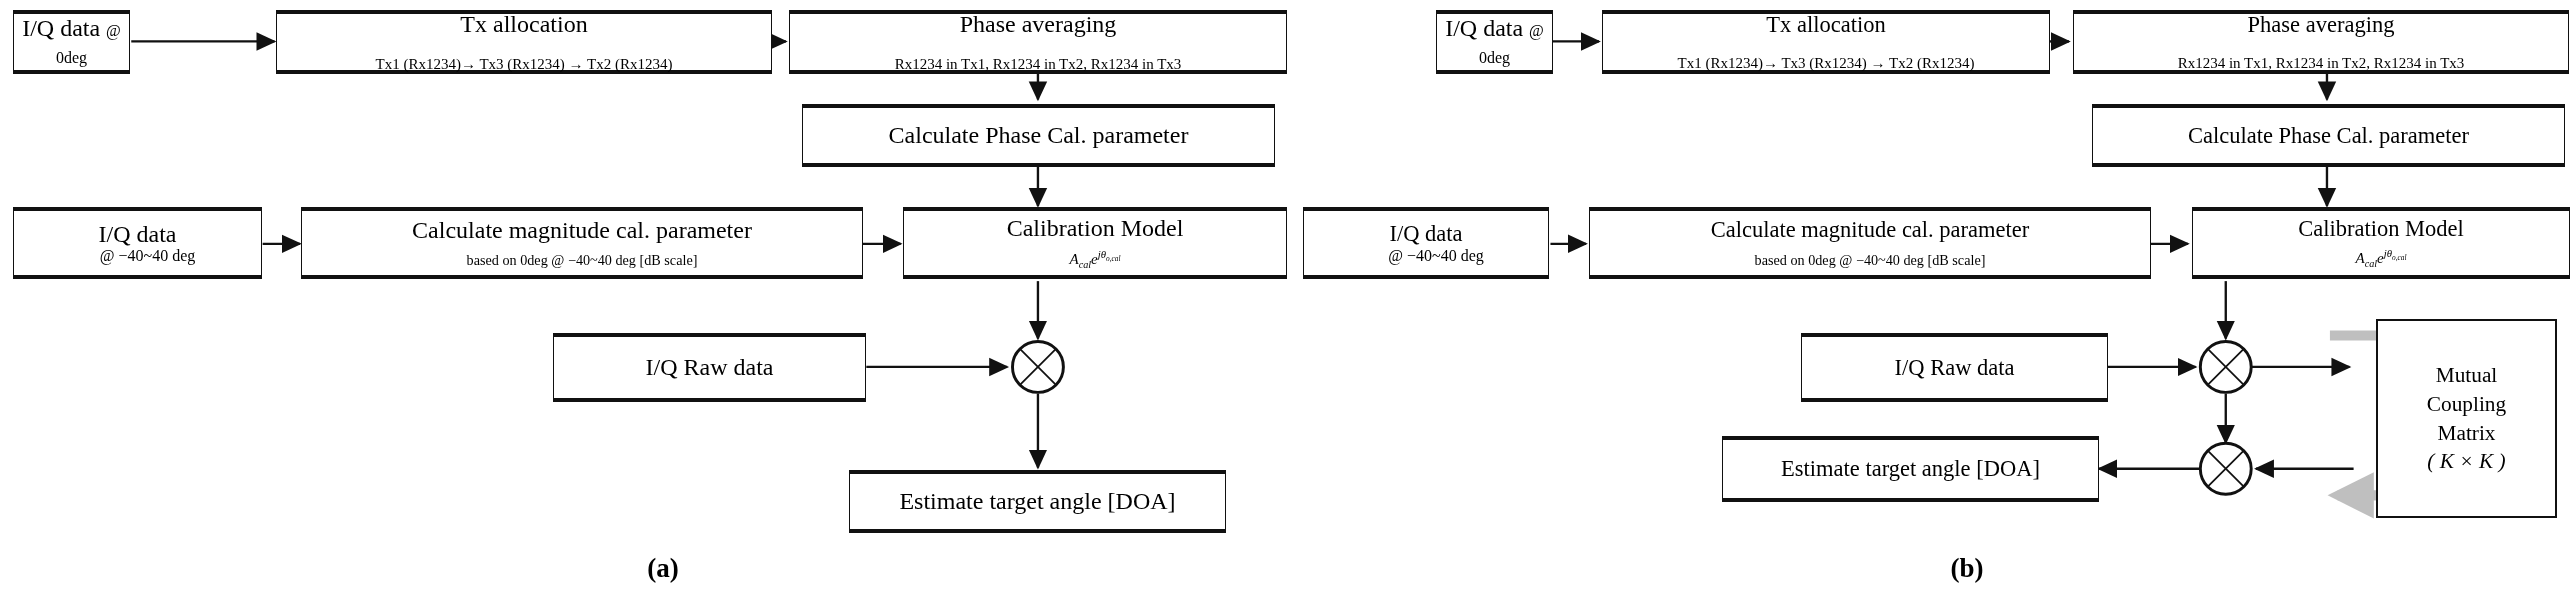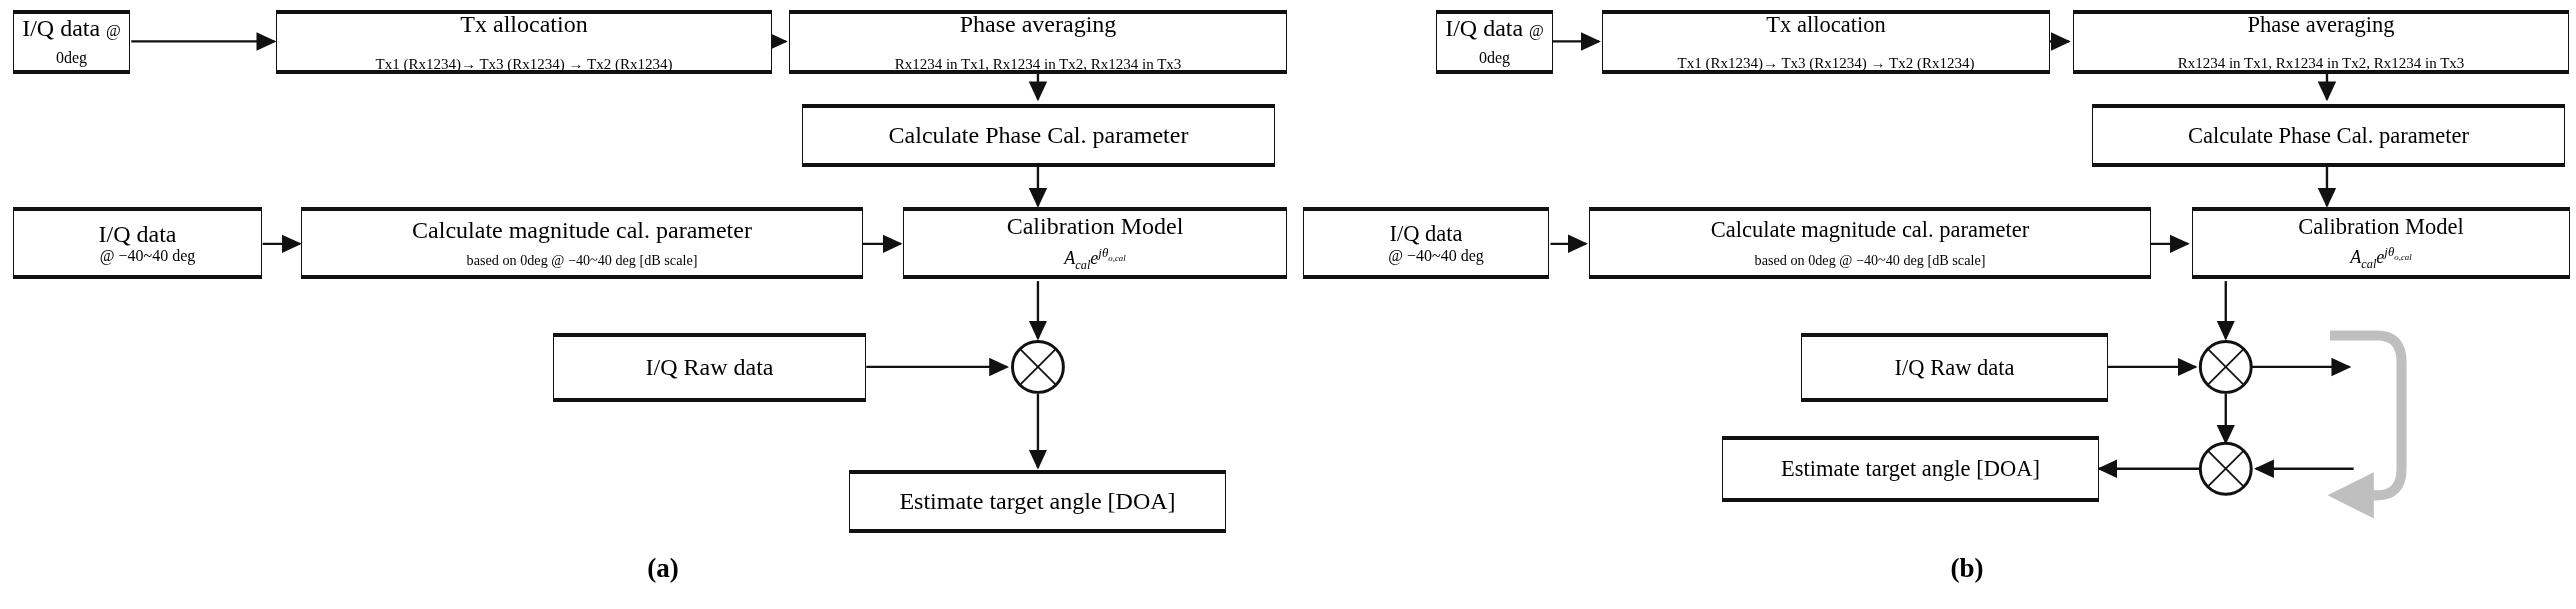--- a/index.html
+++ b/index.html
@@ -42,21 +42,21 @@
   }
   .node-box.thick-edges {
     border-top-width: 4.1px;
     border-bottom-width: 4.1px;
   }
   .ttl-lg   { font-size: 24px; }
   .ttl-md   { font-size: 22.5px; }
   .sub-sm   { font-size: 15px; margin-top: 18px; font-family: Liberation Serif, serif; }
   .sub-xs   { font-size: 14.2px; margin-top: 10px; }
   .at-small { font-size: 16px; margin-left: 20px; }
-  .formula  { font-size: 18px; margin-top: 6px; font-style: italic; font-family: "Liberation Serif", "DejaVu Serif", serif; }
+  .formula  { font-size: 15px; margin-top: 6px; font-style: italic; font-family: "Liberation Serif", "DejaVu Serif", serif; }
   .formula .var { font-style: italic; }
   .formula sub { font-size: 0.68em; font-style: italic; }
   .formula sup { font-size: 0.72em; font-style: italic; }
   .mcm {
     font-size: 21.3px;
     line-height: 1.34;
     padding: 0 3.6px;
   }
   .mcm .dim { font-style: italic; }
   .panel-label {
@@ -203,17 +203,25 @@
   </div>
 
   <div class="node-box thick-edges" style="left:1801px; top:333px; width:307px; height:69px;">
     <div class="ttl-md">I/Q Raw data</div>
   </div>
 
   <div class="node-box thick-edges" style="left:1722px; top:436px; width:377px; height:66px;">
     <div class="ttl-md">Estimate target angle [DOA]</div>
   </div>
 
+  <div class="node-box" style="left:2376px; top:319px; width:181px; height:199px; border-width:2.4px;">
+    <div class="mcm">
+      <div>Mutual</div>
+      <div>Coupling</div>
+      <div>Matrix</div>
+      <div class="dim">( K × K )</div>
+    </div>
+  </div>
 
   <div class="panel-label" style="left:1908px; top:553px;">(b)</div>
 
 </div>
 
 
 </body></html>

